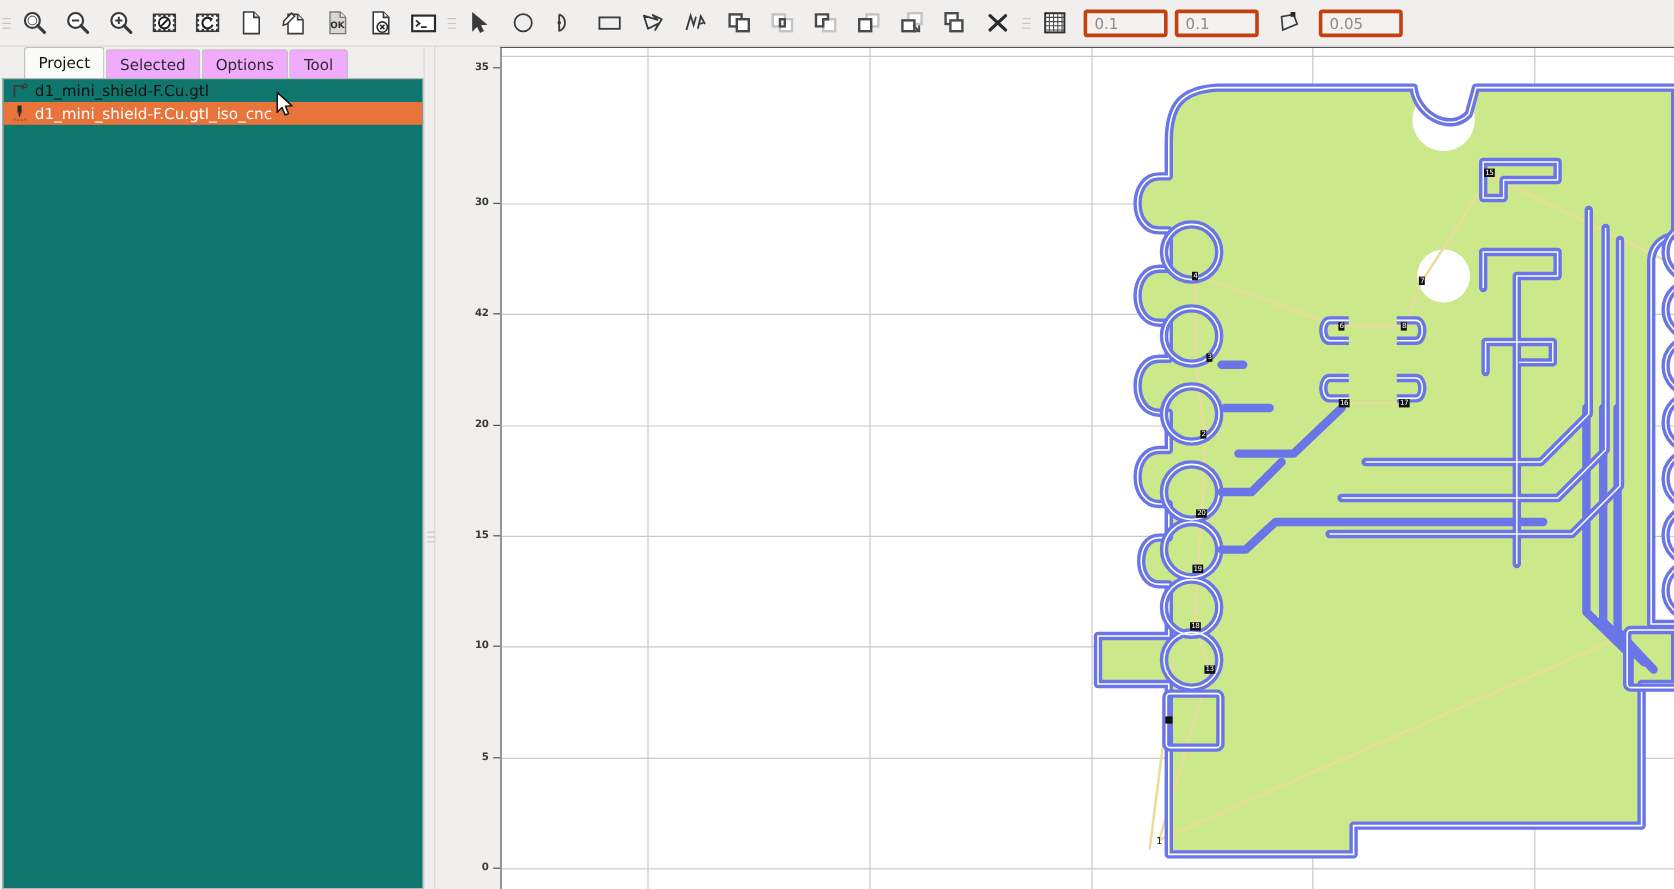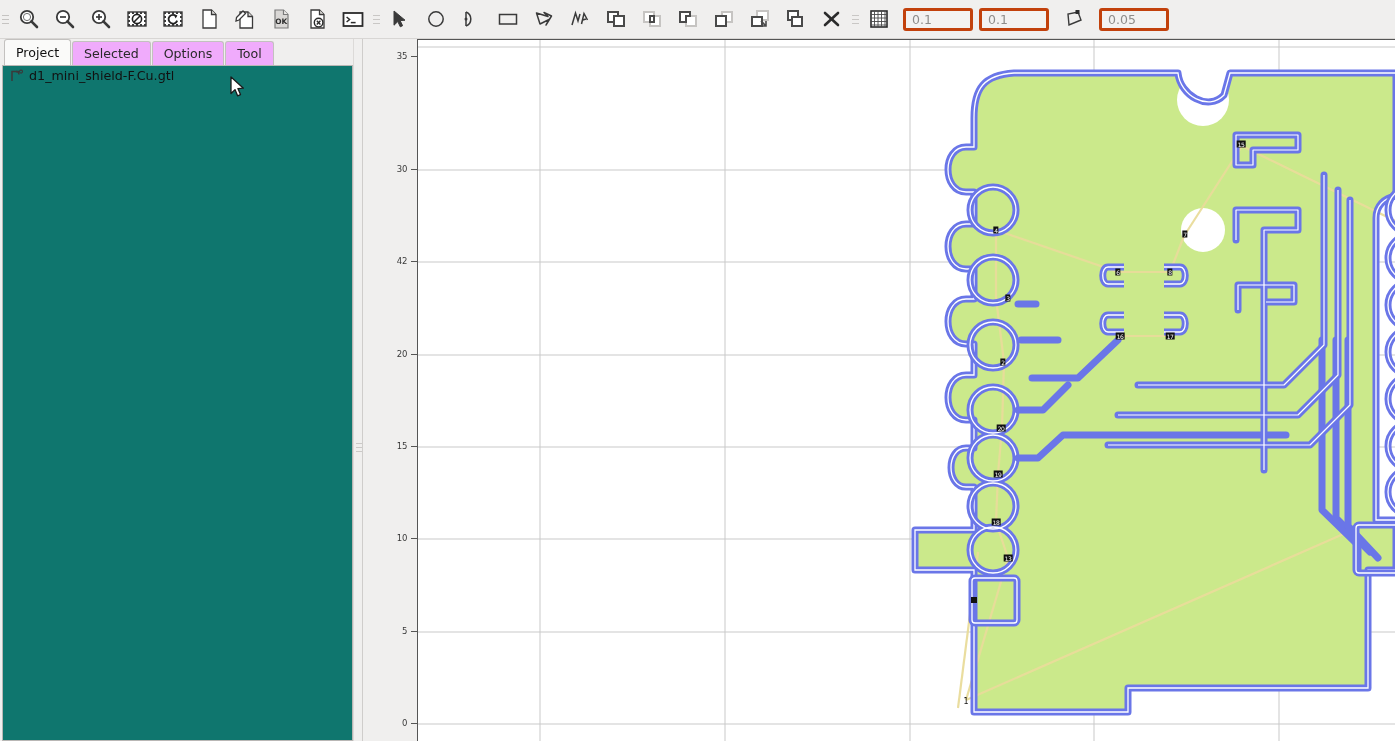--- a/index.html
+++ b/index.html
@@ -32,21 +32,21 @@
   .numfield{
     width:70px;height:23px;box-sizing:border-box;
     border:3px solid #c2410c;border-radius:3px;background:#f3f2f1;
     color:#8e8c8a;font-size:12.5px;font-family:"DejaVu Sans","Liberation Sans",sans-serif;
     padding:0 6px;margin-left:6px;outline:none;
   }
 
   
   .leftpanel{position:absolute;left:0;top:39px;width:353px;height:702px;background:#f0efee;}
   .tabbar{position:absolute;left:0;top:0;height:26px;width:353px;
-    display:flex;align-items:flex-end;padding-left:4px;box-sizing:border-box;}
+    display:flex;align-items:flex-end;padding-left:20px;box-sizing:border-box;}
   .tab{
     height:23px;padding:0 11px;display:flex;align-items:center;
     font-size:12.6px;color:#2a2a2a;cursor:pointer;
     border:1px solid #c3c1bf;border-bottom:none;
     border-radius:3px 3px 0 0;background:#f0abfc;margin-right:1px;
   }
   .tab.active{background:#fafaf9;height:25px;color:#111;}
   .filelist{
     position:absolute;left:2px;top:26px;width:351px;height:676px;
     background:#0f766e;border:1px solid #b9b7b5;box-sizing:border-box;
@@ -66,21 +66,21 @@
   }
   .splitter i{
     position:absolute;left:2px;top:404px;width:6px;height:1px;background:#cbc9c7;
   }
   .splitter i:nth-child(2){top:408px;}
   .splitter i:nth-child(3){top:412px;}
 
   
   .canvaswrap{position:absolute;left:363px;top:39px;width:1032px;height:702px;
     background:#f0efee;overflow:hidden;}
-  .yaxis{position:absolute;left:0;top:0;width:54px;height:702px;background:#f0efee;}
+  .yaxis{position:absolute;left:0;top:0;width:54px;height:702px;background:#f0efee;font-weight:bold;}
   .ytick{position:absolute;right:10px;font-size:8.5px;color:#3a3a3a;
     transform:translateY(-50%);text-align:right;letter-spacing:-.3px;}
   .ytickmark{position:absolute;right:0;width:6px;height:1px;background:#555;}
   .plot{position:absolute;left:54px;top:0;width:978px;height:702px;
     background:#ffffff;border-left:1px solid #555;border-top:1px solid #555;
     box-sizing:border-box;overflow:hidden;}
   .plot svg{position:absolute;left:0;top:0;}
   .padlbl{
     position:absolute;background:#111;color:#fff;font-size:6px;line-height:7px;
     padding:0 1px;font-family:"DejaVu Sans","Liberation Sans",sans-serif;
@@ -369,20 +369,35 @@
           <svg width="14" height="14" viewBox="0 0 14 14">
             <path d="M2 12 V2.5 H9" fill="none" stroke="#3a3a3a" stroke-width="1.5"></path>
             <path d="M6 2.5 A3 3 0 0 1 9 5.5" fill="none" stroke="#3a3a3a" stroke-width="1.3"></path>
             <circle cx="11" cy="2.6" r="1.5" fill="none" stroke="#3a3a3a" stroke-width="1.1"></circle>
           </svg>
         </span>
         <span>d1_mini_shield-F.Cu.gtl</span>
       </div>
 
 
+      <div class="frow sel">
+        <span class="ficon">
+          <svg width="15" height="15" viewBox="0 0 15 15">
+            <rect x="5.6" y="1" width="3.4" height="6" fill="#2b2b2b"></rect>
+            <path d="M6.1 7 L7.3 11.2 L8.5 7 Z" fill="#2b2b2b"></path>
+            <g fill="#b86235">
+              <circle cx="3" cy="12.6" r="1.1"></circle>
+                <circle cx="6.2" cy="13.2" r="1.1"></circle>
+              <circle cx="9.4" cy="13.2" r="1.1"></circle>
+                <circle cx="12.2" cy="12.6" r="1.1"></circle>
+            </g>
+          </svg>
+        </span>
+        <span>d1_mini_shield-F.Cu.gtl_iso_cnc</span>
+      </div>
 
       <svg class="cursor" style="left:226px;top:10px" width="18" height="24" viewBox="0 0 18 24">
         <path d="M2 1 L2 17.5 L6 13.6 L8.6 19.8 L11.5 18.6 L8.9 12.6 L14.4 12.2 Z" fill="#ffffff" stroke="#1a1a1a" stroke-width="1.3" stroke-linejoin="round"></path>
       </svg>
     </div>
   </div>
 
   <div class="splitter">
     <i></i>
       <i></i>

